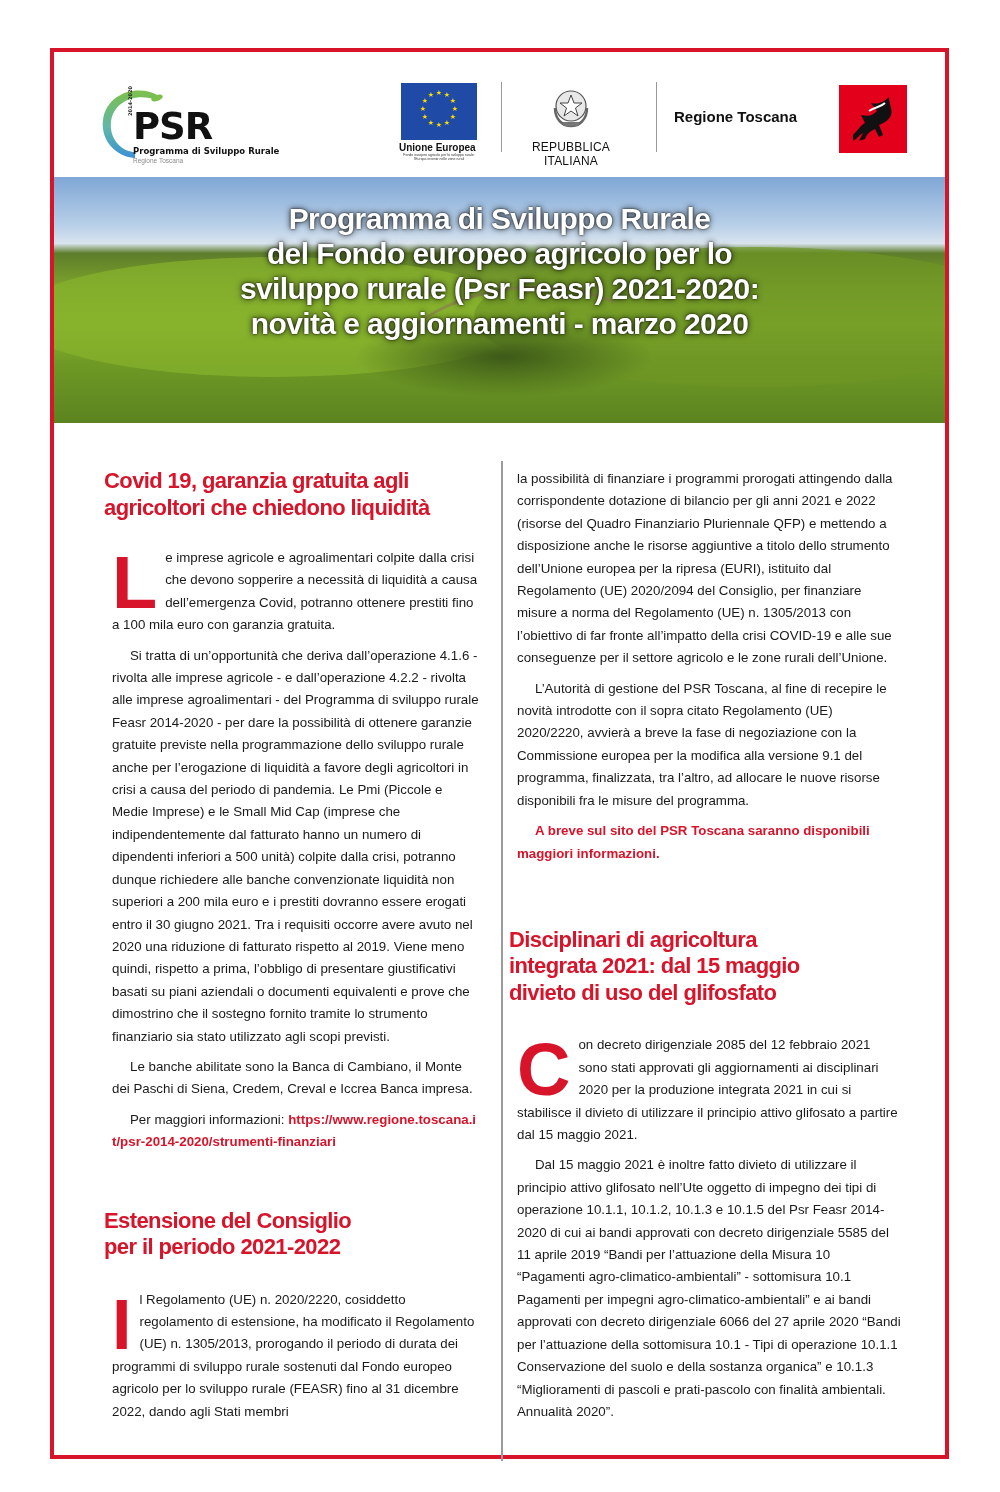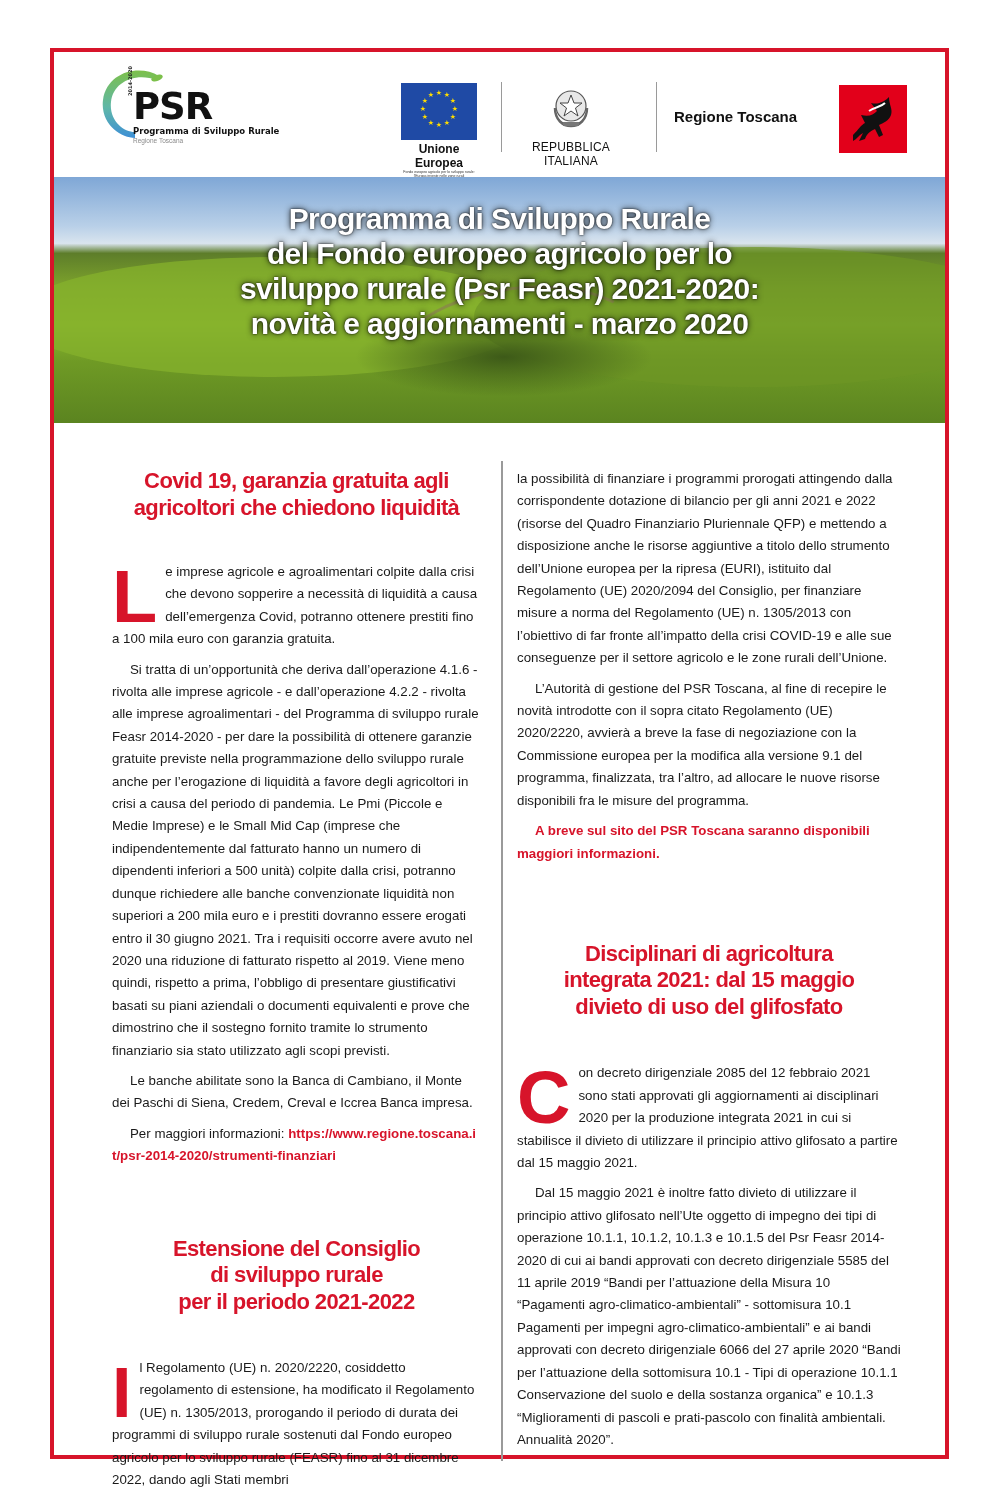--- a/index.html
+++ b/index.html
@@ -2,33 +2,33 @@
 <html><head>
 <meta charset="utf-8">
 <style>
   html, body { margin:0; padding:0; background:#ffffff; }
   body { width:1000px; height:1492px; position:relative; overflow:hidden;
          font-family:"Liberation Sans", "DejaVu Sans", sans-serif; color:#1a1a1a; }
   .frame { position:absolute; left:50px; top:48px; width:891px; height:1403px;
            border:4px solid #d7142a; background:#fff; }
   
   .logos { position:absolute; left:0; top:0; width:891px; height:128px; }
-  .psr { position:absolute; left:45px; top:14px; width:170px; height:78px; }
+  .psr { position:absolute; left:45px; top:34px; width:170px; height:78px; }
   .psr-arc { position:absolute; left:0; top:0; width:64px; height:74px; }
   .psr-years { position:absolute; left:28px; top:30px; font-size:5px; font-weight:bold;
                transform:rotate(-90deg); transform-origin:left top; color:#222;
                font-family:"DejaVu Sans", sans-serif; }
   .psr-word { position:absolute; left:34px; top:22px; font-size:37px; font-weight:bold;
               letter-spacing:-1px; color:#111; line-height:37px; font-family:"DejaVu Sans", sans-serif; }
   .psr-sub { position:absolute; left:34px; top:60px; font-size:8.5px; font-weight:bold; color:#111;
              white-space:nowrap; font-family:"DejaVu Sans", sans-serif; }
   .psr-region { position:absolute; left:34px; top:71px; font-size:6.5px; color:#8a8a8a; white-space:nowrap; }
   .eu { position:absolute; left:345px; top:31px; width:80px; }
   .eu-flag { width:76px; height:57px; background:#1f4aa5; position:relative; margin:0 auto; }
-  .eu-name { font-size:12px; font-weight:bold; text-align:center; margin-top:2px; color:#111; }
+  .eu-name { font-size:10px; font-weight:bold; margin-top:2px; color:#111; }
   .eu-note { font-size:3.5px; text-align:center; color:#333; line-height:4px; }
   .vdiv { position:absolute; top:30px; width:1px; height:70px; background:#9a9a9a; }
   .ri { position:absolute; left:462px; top:30px; width:110px; text-align:center; }
   .ri-emblem { width:44px; height:44px; margin:4px auto 6px; }
   .ri-name { font-size:12px; color:#111; letter-spacing:0.2px; }
   .rt-name { position:absolute; left:620px; top:56px; font-size:15px; font-weight:bold; color:#111; }
   .rt-logo { position:absolute; left:785px; top:33px; width:68px; height:68px; background:#e2001a; }
   
   .banner { position:absolute; left:0; top:125px; width:891px; height:246px; overflow:hidden;
             background:linear-gradient(180deg,#7fa7d6 0%,#b9d0e8 20%,#d9e4ee 27%,#5d7d2a 31%,#7ea42c 45%,#8bb82f 60%,#6f9a25 75%,#5b8420 100%); }
@@ -44,21 +44,21 @@
   .banner-title { position:absolute; left:0; top:24px; width:891px; text-align:center; color:#fff;
                   font-family:"Liberation Sans", sans-serif; font-weight:bold; font-size:30px;
                   line-height:35px; letter-spacing:-0.6px;
                   text-shadow:0 0 6px rgba(0,0,0,0.85), 0 0 2px rgba(0,0,0,0.9); }
   
   .col { position:absolute; font-size:13.3px; line-height:22.4px; color:#1a1a1a;
          font-family:"Liberation Sans", sans-serif; }
   .col-left { left:50px; top:408px; width:385px; }
   .col-right { left:455px; top:408px; width:400px; }
   .col-divider { position:absolute; left:447px; top:409px; width:2px; height:1000px; background:#9a9a9a; }
-  h2 { margin:14px; color:#d7142a; text-align:center; font-family:"Liberation Sans", sans-serif;
+  h2 { margin:0; color:#d7142a; font-family:"Liberation Sans", sans-serif;
        font-weight:bold; font-size:22px; line-height:26.5px; letter-spacing:-0.6px; }
   p { margin:8px; }
   .indent { text-indent:18px; }
   .dropcap { float:left; color:#d7142a; font-weight:bold; font-size:74px; line-height:62px;
              margin:5px 8px 0 0; font-family:"Liberation Sans", sans-serif; }
   .red-bold { color:#d7142a; font-weight:bold; }
   .link { color:#d7142a; font-weight:bold; }
 </style>
 </head>
 <body>
@@ -158,21 +158,20 @@
     </p>
     <p class="indent">Si tratta di un’opportunità che deriva dall’operazione 4.1.6 - rivolta alle imprese agricole - e dall’operazione 4.2.2 - rivolta alle imprese agroalimentari - del Programma di sviluppo rurale Feasr 2014-2020 - per dare la possibilità di ottenere garanzie gratuite previste nella programmazione dello sviluppo rurale anche per l’erogazione di liquidità a favore degli agricoltori in crisi a causa del periodo di pandemia. Le Pmi (Piccole e Medie Imprese) e le Small Mid Cap (imprese che indipendentemente dal fatturato hanno un numero di dipendenti inferiori a 500 unità) colpite dalla crisi, potranno dunque richiedere alle banche convenzionate liquidità non superiori a 200 mila euro e i prestiti dovranno essere erogati entro il 30 giugno 2021. Tra i requisiti occorre avere avuto nel 2020 una riduzione di fatturato rispetto al 2019. Viene meno quindi, rispetto a prima, l’obbligo di presentare giustificativi basati su piani aziendali o documenti equivalenti e prove che dimostrino che il sostegno fornito tramite lo strumento finanziario sia stato utilizzato agli scopi previsti.</p>
     <p class="indent">Le banche abilitate sono la Banca di Cambiano, il Monte dei Paschi di Siena, Credem, Creval e Iccrea Banca impresa.</p>
     <p class="indent">
       <span>Per maggiori informazioni: </span><a class="link" style="text-decoration:none;word-break:break-all;">https://www.regione.toscana.it/psr-2014-2020/strumenti-finanziari</a>
     </p>
 
     <div style="height:46px"></div>
     <h2>
       <div>Estensione del Consiglio</div>
-      <div>di sviluppo rurale</div>
       <div>per il periodo 2021-2022</div>
     </h2>
     <div style="height:20px"></div>
     <p>
       <span class="dropcap" style="font-size:70px;">I</span>
       <span>l Regolamento (UE) n. 2020/2220, cosiddetto regolamento di estensione, ha modificato il Regolamento (UE) n. 1305/2013, prorogando il periodo di durata dei programmi di sviluppo rurale sostenuti dal Fondo europeo agricolo per lo sviluppo rurale (FEASR) fino al 31 dicembre 2022, dando agli Stati membri</span>
     </p>
   </div>
 
   <div class="col col-right">

